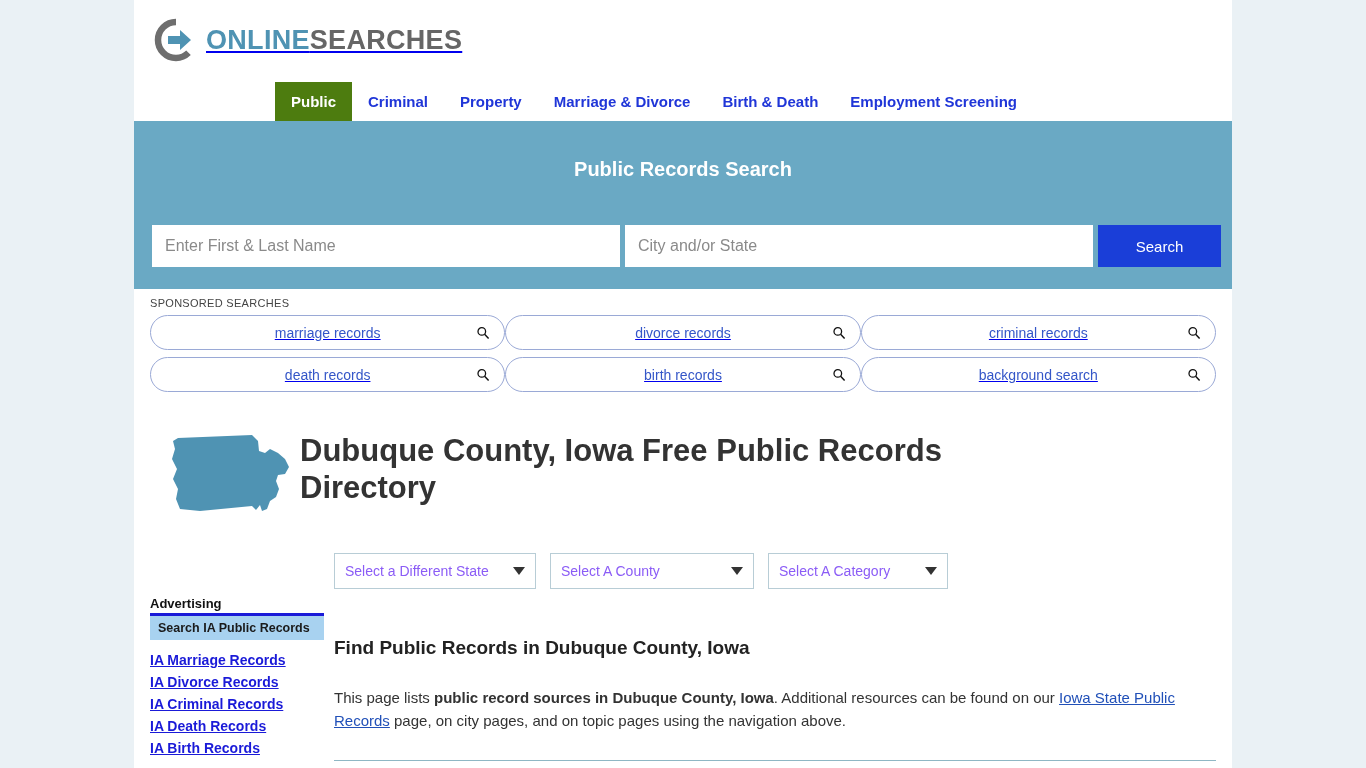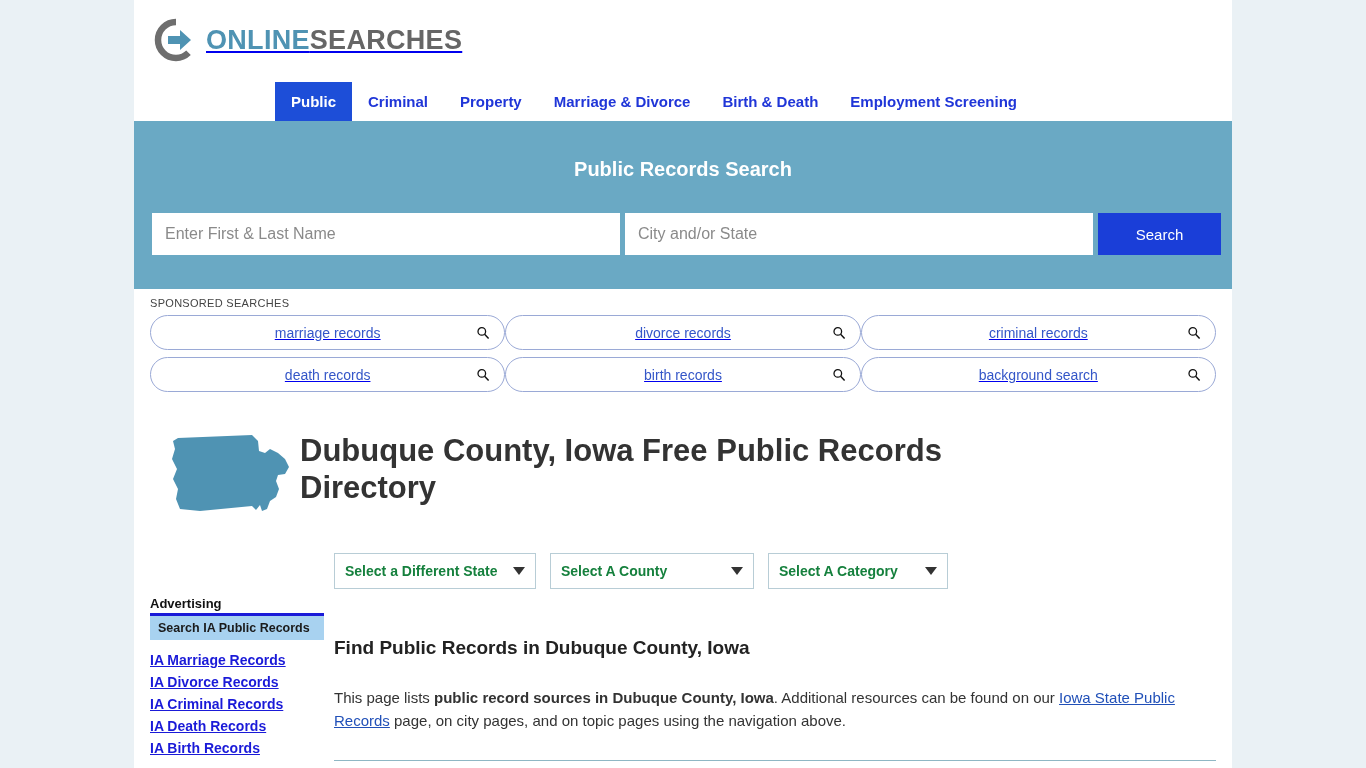--- a/index.html
+++ b/index.html
@@ -33,31 +33,31 @@
     display: flex; align-items: stretch;
     padding-left: 141px;
   }
   .nav-item {
     display: flex; align-items: center;
     padding: 0 16px;
     font-size: 15px; font-weight: bold;
     color: #2036d8; text-decoration: none;
     white-space: nowrap;
   }
-  .nav-item.active { background: #1d4ed8; color: #ffffff; }
+  .nav-item.active { background: #4d7c0f; color: #ffffff; }
 
   
   .hero { background: #6aa9c4; height: 165px; position: relative; }
   .hero-title {
     text-align: center; color: #ffffff;
     font-size: 20px; font-weight: bold;
     padding-top: 34px;
   }
   .hero-form {
-    position: absolute; left: 18px; top: 89px;
+    position: absolute; left: 18px; top: 101px;
     display: flex; align-items: stretch;
     width: 1120px;
   }
   .hero-input {
     height: 42px; border: 1px solid #ffffff; outline: none;
     font-size: 16px; color: #333; padding: 0 12px;
     font-family: "Liberation Sans", sans-serif;
     background: #ffffff;
   }
   .hero-input::placeholder { color: #8a8a8a; }
@@ -100,21 +100,21 @@
   .body-cols { display: flex; padding-left: 0; }
   .left-col { width: 190px; flex: 0 0 190px; padding-left: 16px; }
   .right-col { flex: 1; padding-left: 10px; padding-right: 16px; }
 
   .selectors { display: flex; gap: 14px; margin-top: 30px; }
   .sel {
     height: 36px; border: 1px solid #b8cdd6; background: #fff;
     display: flex; align-items: center; justify-content: space-between;
     padding: 0 10px 0 10px; cursor: pointer;
   }
-  .sel-label { font-size: 14px; color: #15803d; font-weight: bold; }
+  .sel-label { font-size: 14px; color: #8b5cf6; }
   .sel-caret { width: 0; height: 0; margin-left: 14px;
     border-left: 6px solid transparent; border-right: 6px solid transparent;
     border-top: 8px solid #333; }
   #sel-state { width: 202px; }
   #sel-county { width: 204px; }
   #sel-category { width: 180px; }
 
   .section-head {
     font-size: 19px; font-weight: bold; color: #222;
     margin: 48px 0 0 0;

